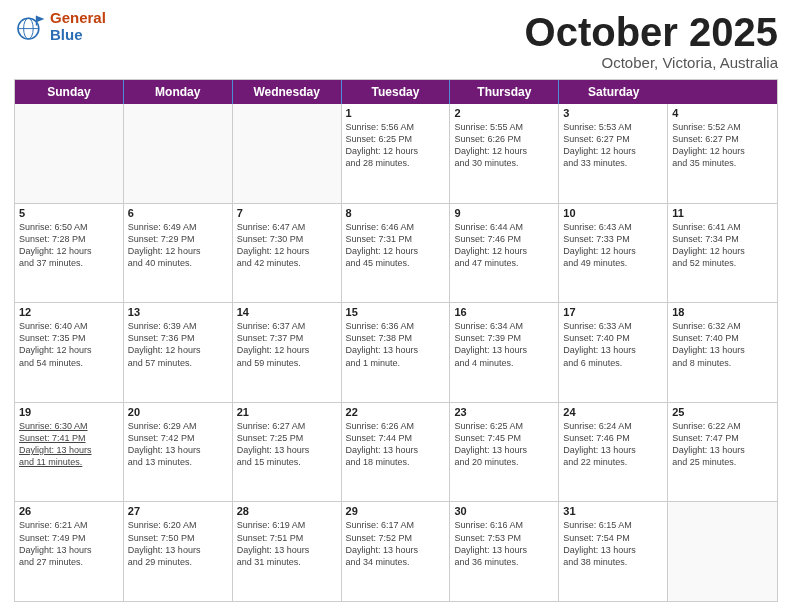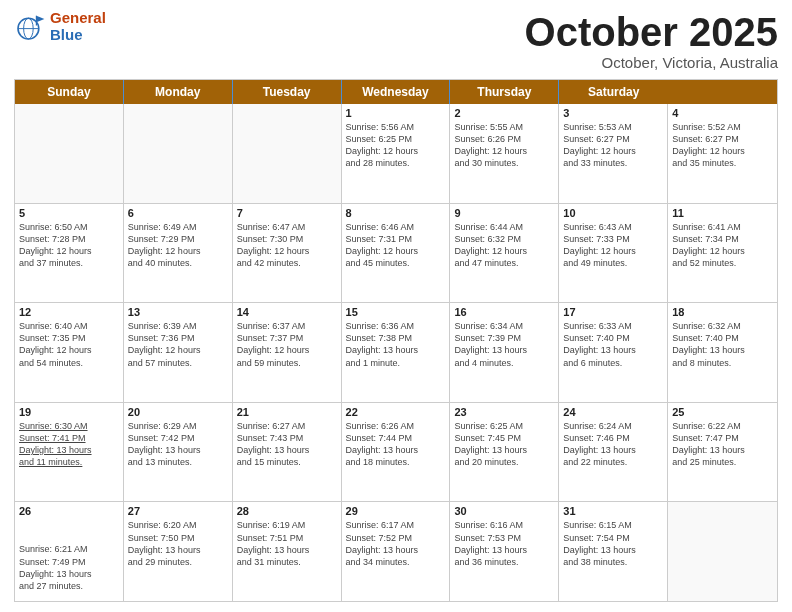--- a/index.html
+++ b/index.html
@@ -62,21 +62,21 @@
     }
     .calendar {
       flex: 1;
       display: flex;
       flex-direction: column;
       border: 1px solid #ccc;
     }
     .cal-header-row {
       display: grid;
       grid-template-columns: repeat(7, 1fr);
-      background: #a16207;
+      background: #701a75;
     }
     .cal-header-cell {
       color: #fff;
       font-size: 12px;
       font-weight: bold;
       text-align: center;
       padding: 5px 2px;
       border-right: 1px solid #4a8dd5;
     }
     .cal-header-cell:last-child { border-right: none; }
@@ -139,22 +139,22 @@
     <div class="title-block">
       <div class="month-title">October 2025</div>
       <div class="location-title">October, Victoria, Australia</div>
     </div>
   </div>
 
   <div class="calendar">
     <div class="cal-header-row">
     <div class="cal-header-cell">Sunday</div>
         <div class="cal-header-cell">Monday</div>
+        <div class="cal-header-cell">Wednesday</div>
         <div class="cal-header-cell">Tuesday</div>
-        <div class="cal-header-cell">Wednesday</div>
         <div class="cal-header-cell">Thursday</div>
         <div class="cal-header-cell">Saturday</div>
       </div>
     <div class="cal-body">
     <div class="cal-row">
           <div class="cal-cell empty"></div>
           <div class="cal-cell empty"></div>
           <div class="cal-cell empty"></div>
           <div class="cal-cell">
             <div class="day-number">1</div>
@@ -210,21 +210,21 @@
           <div class="cal-cell">
             <div class="day-number">8</div>
             <div class="day-info" style="white-space: pre-line;">Sunrise: 6:46 AM
 Sunset: 7:31 PM
 Daylight: 12 hours
 and 45 minutes.</div>
           </div>
           <div class="cal-cell">
             <div class="day-number">9</div>
             <div class="day-info" style="white-space: pre-line;">Sunrise: 6:44 AM
-Sunset: 6:32 PM
+Sunset: 7:46 PM
 Daylight: 12 hours
 and 47 minutes.</div>
           </div>
           <div class="cal-cell">
             <div class="day-number">10</div>
             <div class="day-info" style="white-space: pre-line;">Sunrise: 6:43 AM
 Sunset: 7:33 PM
 Daylight: 12 hours
 and 49 minutes.</div>
           </div>
@@ -298,21 +298,21 @@
           <div class="cal-cell">
             <div class="day-number">20</div>
             <div class="day-info" style="white-space: pre-line;">Sunrise: 6:29 AM
 Sunset: 7:42 PM
 Daylight: 13 hours
 and 13 minutes.</div>
           </div>
           <div class="cal-cell">
             <div class="day-number">21</div>
             <div class="day-info" style="white-space: pre-line;">Sunrise: 6:27 AM
-Sunset: 7:43 PM
+Sunset: 7:25 PM
 Daylight: 13 hours
 and 15 minutes.</div>
           </div>
           <div class="cal-cell">
             <div class="day-number">22</div>
             <div class="day-info" style="white-space: pre-line;">Sunrise: 6:26 AM
 Sunset: 7:44 PM
 Daylight: 13 hours
 and 18 minutes.</div>
           </div>
@@ -334,21 +334,21 @@
             <div class="day-number">25</div>
             <div class="day-info" style="white-space: pre-line;">Sunrise: 6:22 AM
 Sunset: 7:47 PM
 Daylight: 13 hours
 and 25 minutes.</div>
           </div>
         </div>
         <div class="cal-row">
           <div class="cal-cell">
             <div class="day-number">26</div>
-            <div class="day-info" style="white-space: pre-line; margin-top: 24px;">Sunrise: 6:21 AM
+            <div class="day-info" style="white-space: pre-line;">Sunrise: 6:21 AM
 Sunset: 7:49 PM
 Daylight: 13 hours
 and 27 minutes.</div>
           </div>
           <div class="cal-cell">
             <div class="day-number">27</div>
             <div class="day-info" style="white-space: pre-line;">Sunrise: 6:20 AM
 Sunset: 7:50 PM
 Daylight: 13 hours
 and 29 minutes.</div>

